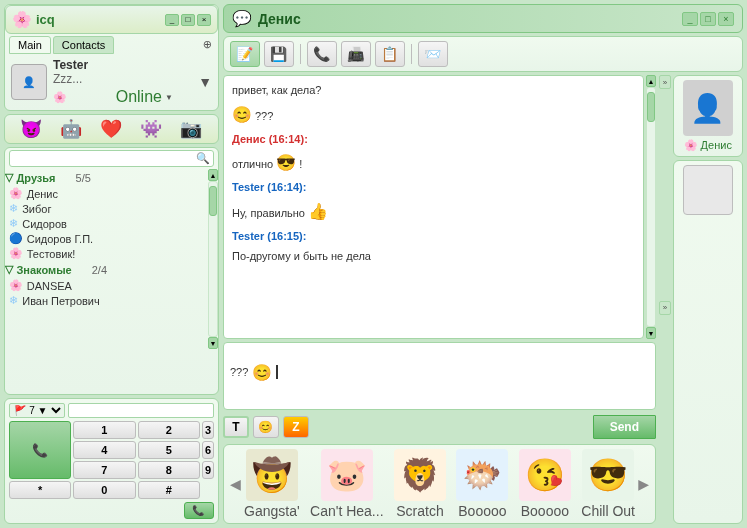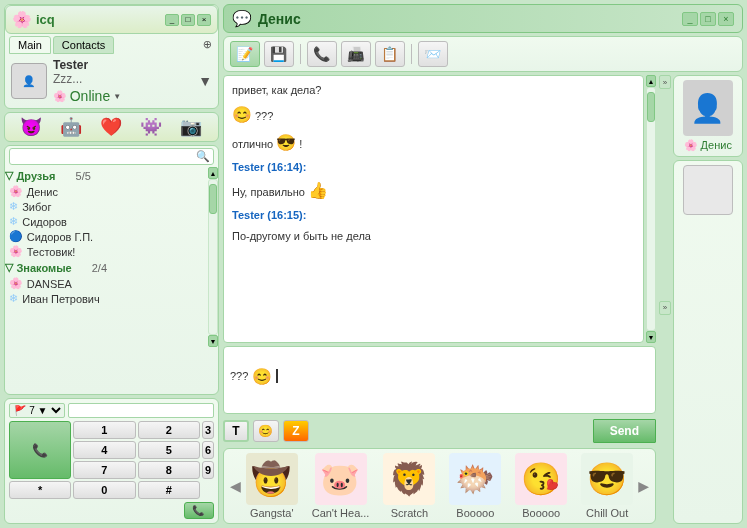--- a/index.html
+++ b/index.html
@@ -44,21 +44,21 @@
       border: 1px solid #aaa;
       border-radius: 4px;
       display: flex; align-items: center; justify-content: center;
       font-size: 18px; color: #888;
     }
     #user-info { flex: 1; }
     #user-name { font-weight: bold; font-size: 12px; color: #333; }
     #user-status-text { font-size: 12px; color: #666; }
     #user-status-row { display: flex; align-items: center; gap: 3px; margin-top: 2px; }
     .status-flower { color: #66bb6a; font-size: 11px; }
-    .status-label { color: #2e7d32; font-size: 14px; }
+    .status-label { color: #2e7d32; font-size: 16px; margin-left: 46px; }
     .dropdown-arrow { color: #555; font-size: 8px; cursor: pointer; }
 
     
     #mood-row {
       display: flex;
       align-items: center;
       justify-content: space-around;
       padding: 3px 6px;
       background: linear-gradient(to bottom, #e8f5e9, #dcedc8);
       border: 1px solid #a5d6a7;
@@ -272,21 +272,21 @@
       align-items: center;
       cursor: pointer;
       gap: 2px;
     }
     .sticker-img {
       width: 52px; height: 52px;
       border-radius: 4px;
       display: flex; align-items: center; justify-content: center;
       font-size: 32px;
     }
-    .sticker-label { font-size: 11px; color: #555; text-align: center; }
+    .sticker-label { font-size: 14px; color: #555; text-align: center; }
 
     
     .s-gangsta { background: #e8e8d0; }
     .s-canthear { background: #fce4ec; }
     .s-scratch { background: #fff3e0; }
     .s-booooo { background: #e3f2fd; }
     .s-kisses { background: #fce4ec; }
     .s-chillout { background: #e8f5e9; }
     .scroll-up, .scroll-down { width: 10px; height: 12px; background: #a5d6a7; border: 1px solid #81c784; border-radius: 2px; cursor: pointer; display: flex; align-items: center; justify-content: center; font-size: 7px; }
     .scroll-track { flex: 1; background: #e8f5e9; border: 1px solid #c8e6c9; border-radius: 3px; position: relative; }
@@ -551,20 +551,23 @@
         <div id="messages-and-scroll">
           <div id="chat-messages">
             <div class="msg-line">
               <span class="msg-text">привет, как дела?</span>
             </div>
             <div class="msg-line">
               <span class="msg-emoji">😊</span>
               <span class="msg-text">???</span>
             </div>
             <div class="msg-line">
+              <span class="msg-sender red">Денис (16:14):</span>
+            </div>
+            <div class="msg-line">
               <span class="msg-text">отлично </span>
               <span class="msg-emoji">😎</span>
               <span class="msg-text">!</span>
             </div>
             <div class="msg-line">
               <span class="msg-sender blue">Tester (16:14):</span>
             </div>
             <div class="msg-line">
               <span class="msg-text">Ну, правильно </span>
               <span class="msg-emoji">👍</span>

